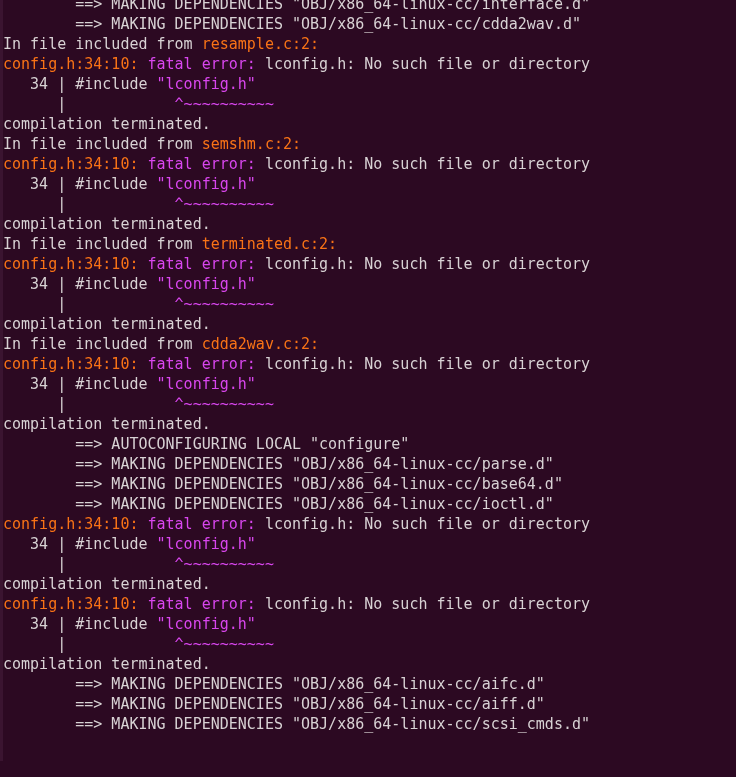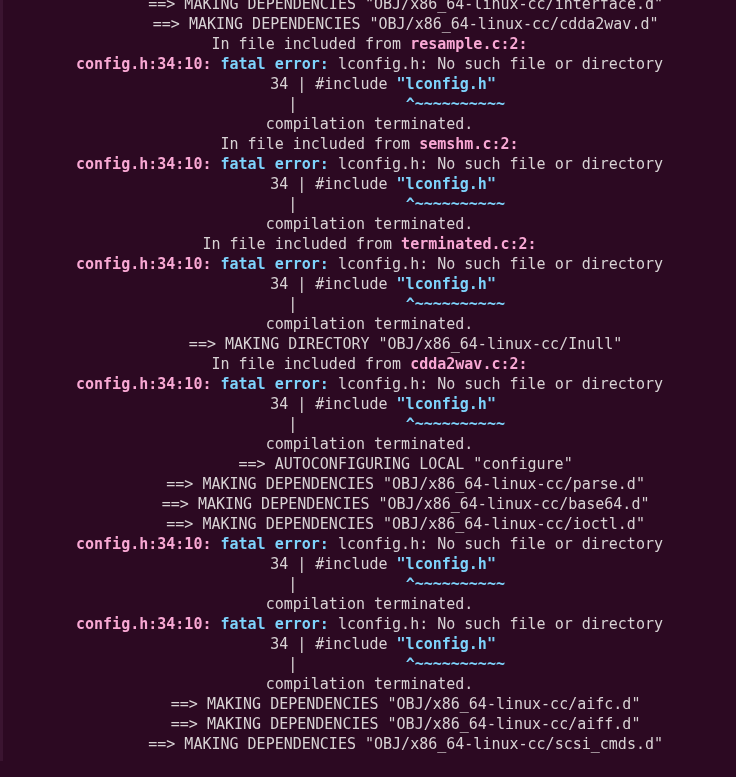--- a/index.html
+++ b/index.html
@@ -10,21 +10,20 @@
   #terminal {
     position: relative;
     width: 736px;
     height: 761px;
     background: #2c0922;
     overflow: hidden;
     font-family: "DejaVu Sans Mono", "Liberation Mono", monospace;
     font-size: 15px;
     line-height: 20px;
     color: #d8d2d4;
-    text-align: center;
     -webkit-font-smoothing: antialiased;
   }
   #left-edge {
     position: absolute;
     left: 0;
     top: 0;
     width: 3px;
     height: 100%;
     background: #3a1430;
     pointer-events: none;
@@ -36,22 +35,22 @@
     top: -6px;
     width: 736px;
     padding-left: 3px;
     box-sizing: border-box;
   }
   .line {
     height: 20px;
     white-space: pre;
     overflow: hidden;
   }
-  .b   { font-weight: bold; color: #f9a8d4; }
-  .red-b { color: #7dd3fc; font-weight: bold; }
+  .b   { font-weight: normal; color: #f97316; }
+  .red-b { color: #d946ef; font-weight: normal; }
   .dim { color: #d8d2d4; }
 </style>
 </head>
 <body>
 
 <div id="terminal">
   <div id="left-edge"></div>
   <div id="screen">
       <div class="line"><span class="dim">        ==&gt; MAKING DEPENDENCIES "OBJ/x86_64-linux-cc/interface.d"</span></div>
       <div class="line"><span class="dim">        ==&gt; MAKING DEPENDENCIES "OBJ/x86_64-linux-cc/cdda2wav.d"</span></div>
@@ -63,21 +62,20 @@
       <div class="line"><span class="dim">In file included from </span><span class="b">semshm.c:2:</span></div>
       <div class="line"><span class="b">config.h:34:10:</span><span class="red-b"> fatal error:</span><span class="dim"> lconfig.h: No such file or directory</span></div>
       <div class="line"><span class="dim">   34 | #include </span><span class="red-b">"lconfig.h"</span></div>
       <div class="line"><span class="dim">      |            </span><span class="red-b">^~~~~~~~~~~</span></div>
       <div class="line"><span class="dim">compilation terminated.</span></div>
       <div class="line"><span class="dim">In file included from </span><span class="b">terminated.c:2:</span></div>
       <div class="line"><span class="b">config.h:34:10:</span><span class="red-b"> fatal error:</span><span class="dim"> lconfig.h: No such file or directory</span></div>
       <div class="line"><span class="dim">   34 | #include </span><span class="red-b">"lconfig.h"</span></div>
       <div class="line"><span class="dim">      |            </span><span class="red-b">^~~~~~~~~~~</span></div>
       <div class="line"><span class="dim">compilation terminated.</span></div>
-      <div class="line"><span class="dim">        ==&gt; MAKING DIRECTORY "OBJ/x86_64-linux-cc/Inull"</span></div>
       <div class="line"><span class="dim">In file included from </span><span class="b">cdda2wav.c:2:</span></div>
       <div class="line"><span class="b">config.h:34:10:</span><span class="red-b"> fatal error:</span><span class="dim"> lconfig.h: No such file or directory</span></div>
       <div class="line"><span class="dim">   34 | #include </span><span class="red-b">"lconfig.h"</span></div>
       <div class="line"><span class="dim">      |            </span><span class="red-b">^~~~~~~~~~~</span></div>
       <div class="line"><span class="dim">compilation terminated.</span></div>
       <div class="line"><span class="dim">        ==&gt; AUTOCONFIGURING LOCAL "configure"</span></div>
       <div class="line"><span class="dim">        ==&gt; MAKING DEPENDENCIES "OBJ/x86_64-linux-cc/parse.d"</span></div>
       <div class="line"><span class="dim">        ==&gt; MAKING DEPENDENCIES "OBJ/x86_64-linux-cc/base64.d"</span></div>
       <div class="line"><span class="dim">        ==&gt; MAKING DEPENDENCIES "OBJ/x86_64-linux-cc/ioctl.d"</span></div>
       <div class="line"><span class="b">config.h:34:10:</span><span class="red-b"> fatal error:</span><span class="dim"> lconfig.h: No such file or directory</span></div>

